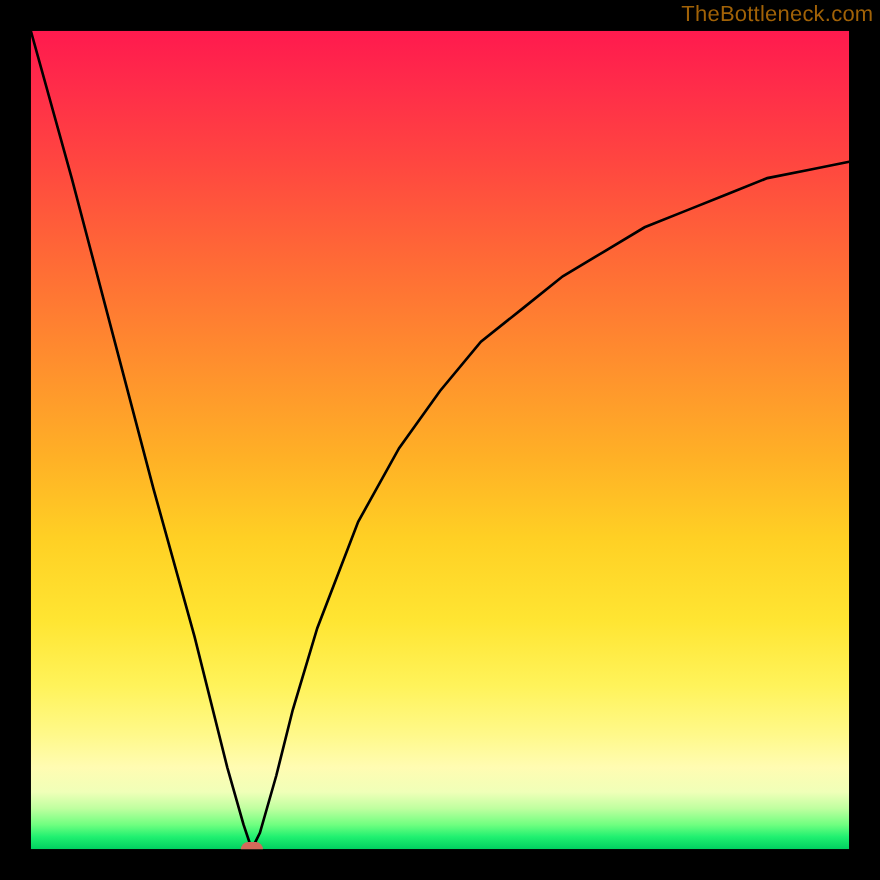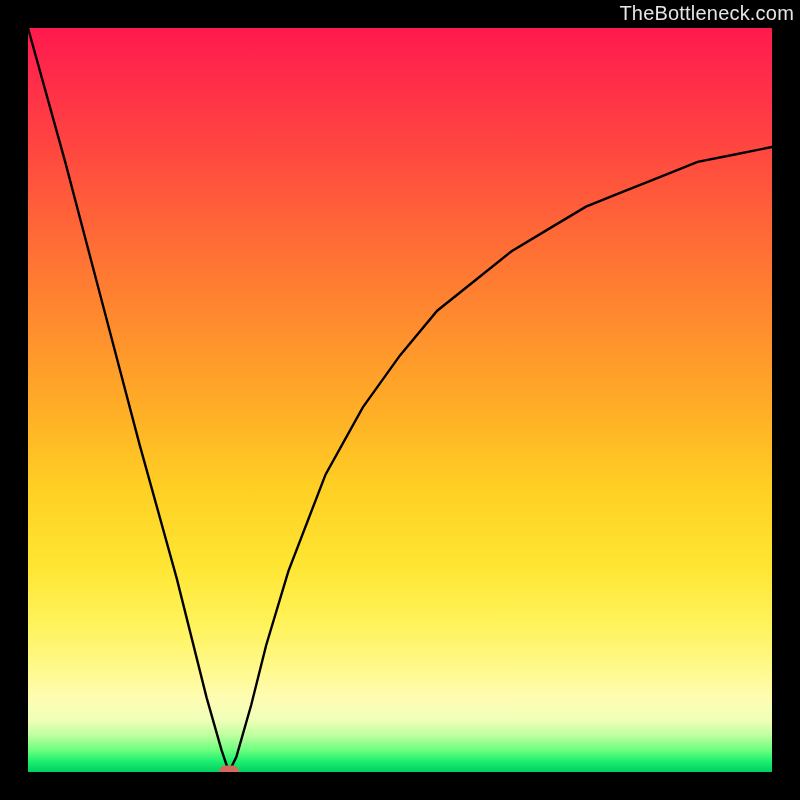--- a/index.html
+++ b/index.html
@@ -47,21 +47,21 @@
       #c0ffa0 95%,
       #70ff80 97%,
       #20f070 98.5%,
       #00d060 100%
     );
   }
   .watermark {
     position: absolute;
     top: 2px;
     right: 6px;
-    color: #e5e5e5;
+    color: #a16207;
     font-size: 20px;
     font-weight: 500;
     letter-spacing: 0.2px;
     z-index: 5;
   }
   svg.curve-layer {
     position: absolute;
     inset: 0;
   }
   .marker {

